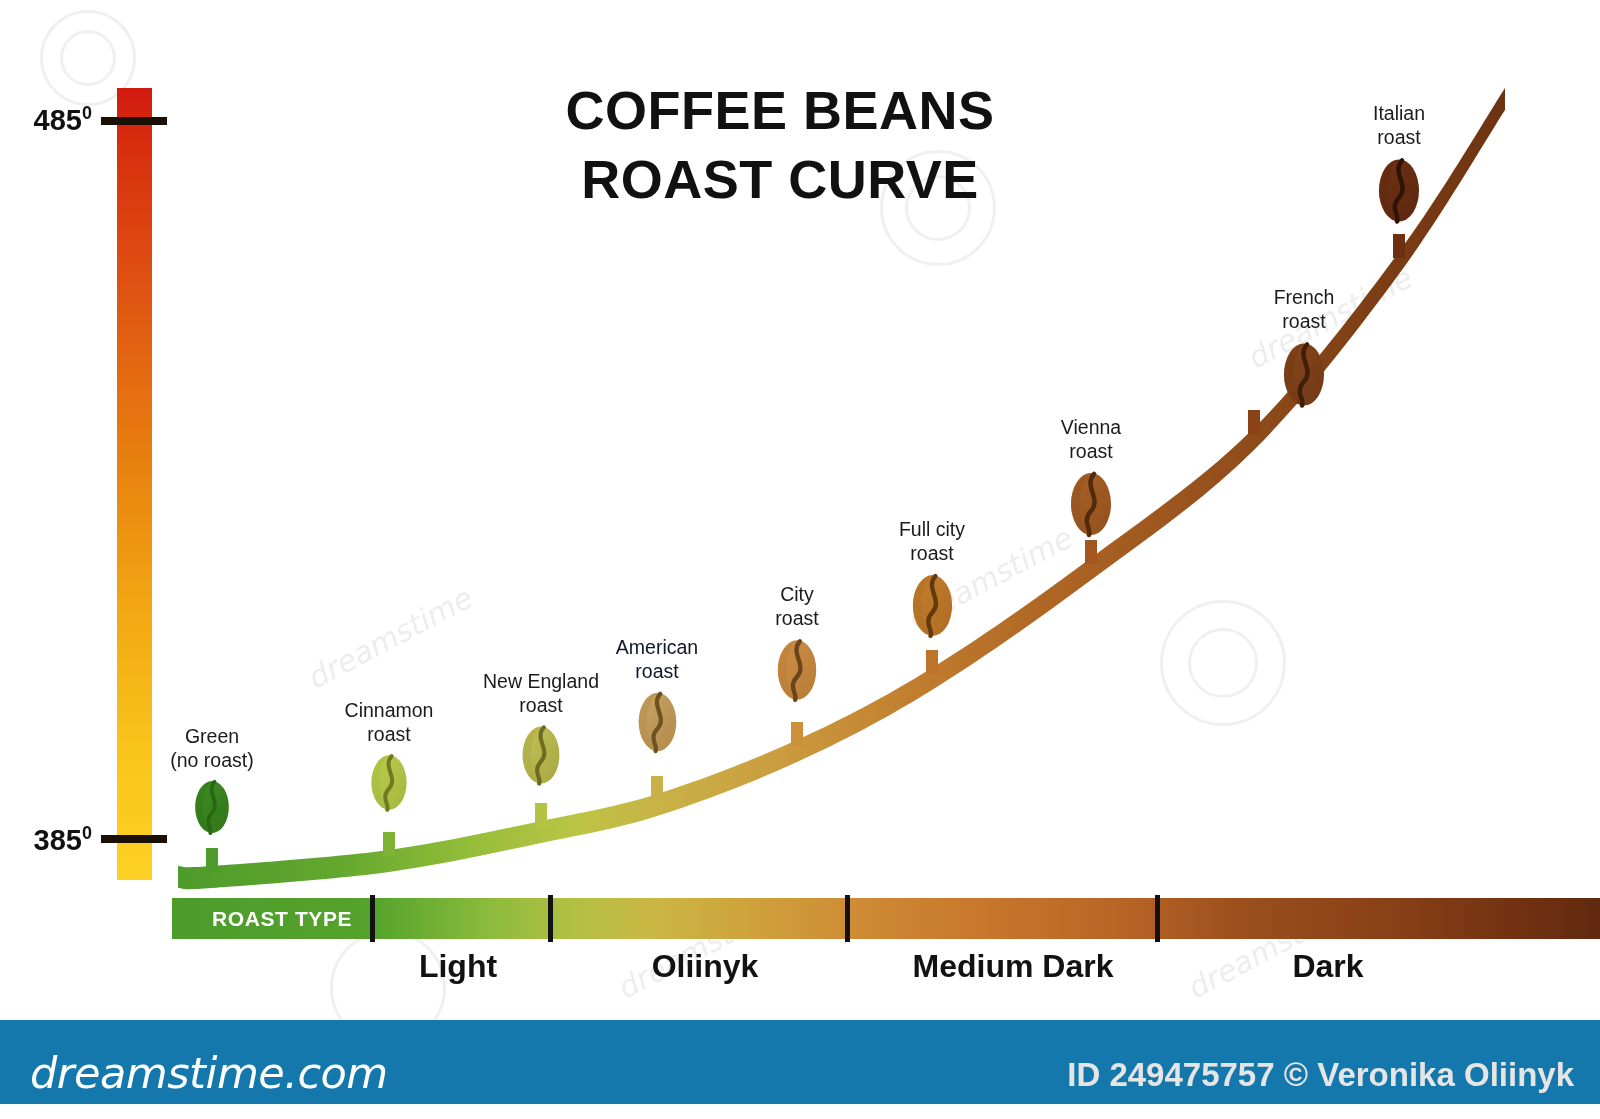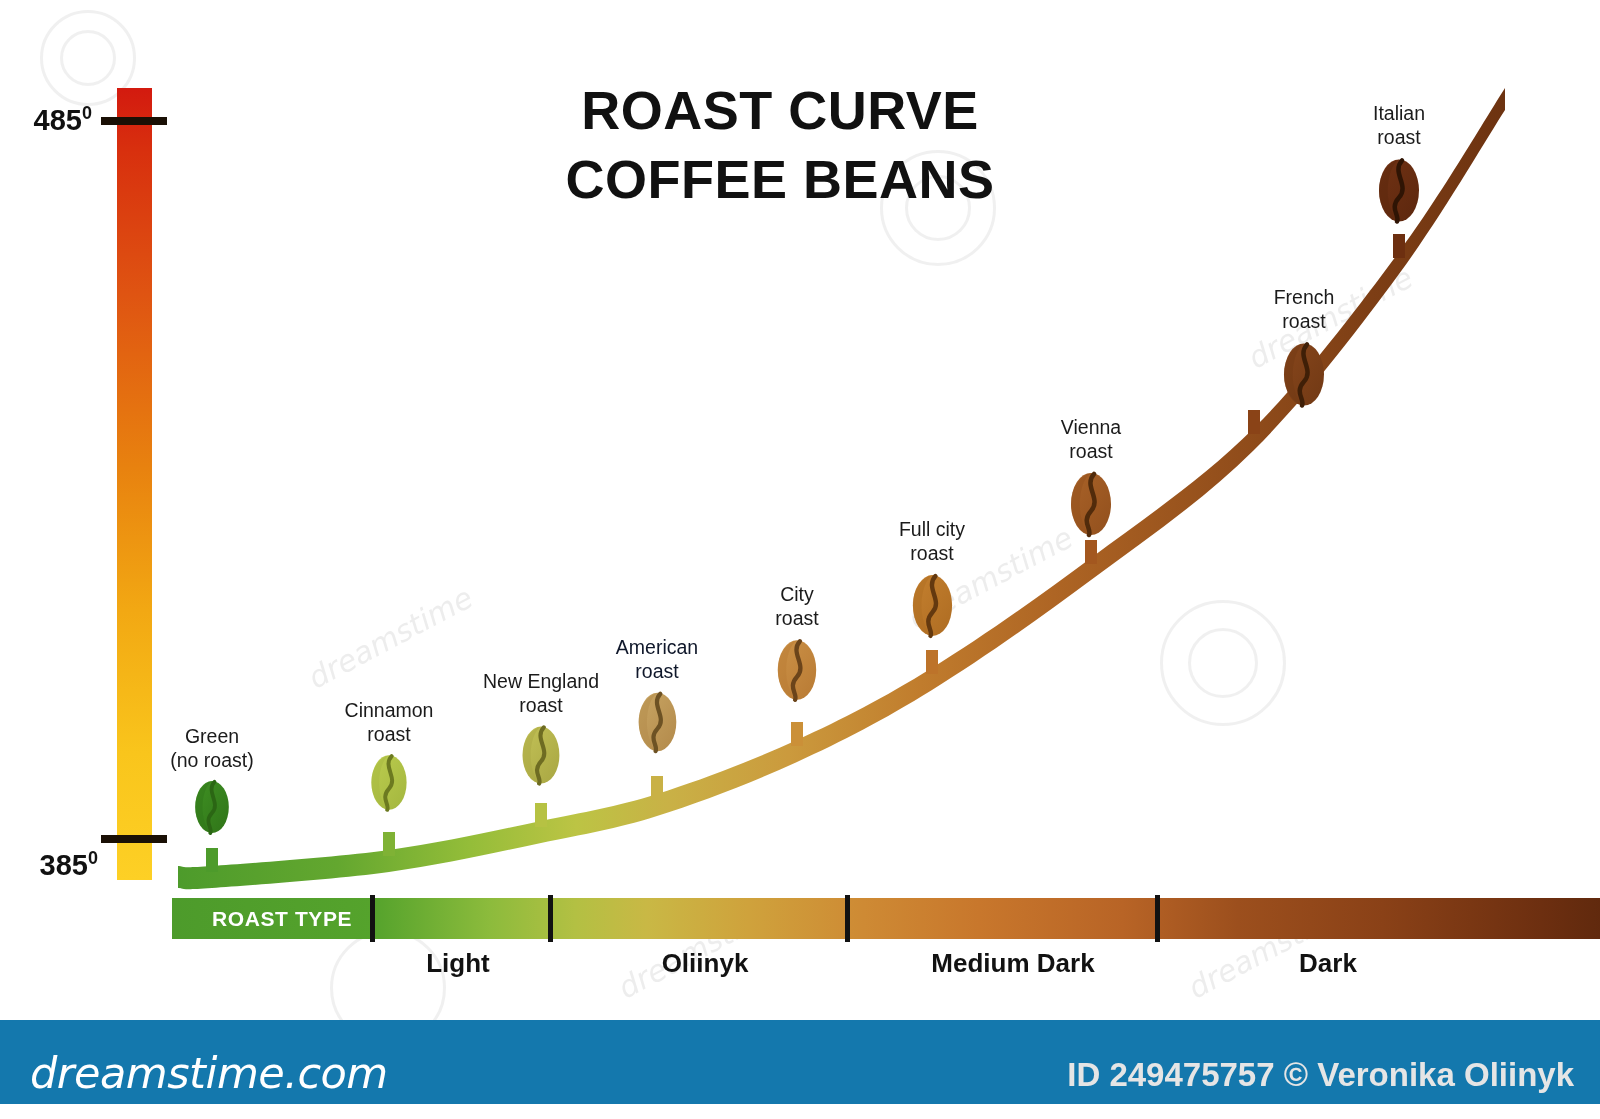--- a/index.html
+++ b/index.html
@@ -67,21 +67,21 @@
     font-size: 29px;
     color: #111111;
     white-space: nowrap;
   }
   .thermo-label .deg {
     font-size: 18px;
     vertical-align: super;
     font-weight: bold;
   }
   .tl-top { left: 0px; width: 92px; top: 103px; }
-  .tl-bot { left: 0px; width: 92px; top: 848px; padding-left: 6px; }
+  .tl-bot { left: 0px; width: 92px; top: 823px; }
 
   
   #curve-svg {
     position: absolute;
     left: 0;
     top: 0;
     width: 1600px;
     height: 1119px;
     pointer-events: none;
   }
@@ -146,21 +146,21 @@
     height: 47px;
     background: #121212;
   }
   .roast-cat-label {
     position: absolute;
     top: 948px;
     width: 300px;
     margin-left: -150px;
     text-align: center;
     font-weight: bold;
-    font-size: 26px;
+    font-size: 32px;
     color: #121212;
     white-space: nowrap;
   }
 
   
   .footer {
     position: absolute;
     left: 0;
     top: 1020px;
     width: 1600px;
@@ -219,22 +219,22 @@
   <div class="wm-ring" style="left:1160px;top:600px; width:120px; height:120px;"></div>
   <div class="wm-ring" style="left:1188px;top:628px; width:64px;  height:64px;"></div>
   <div class="wm-ring" style="left:330px; top:930px; width:110px; height:110px;"></div>
   <div class="wm" style="left:300px; top:620px;">dreamstime</div>
   <div class="wm" style="left:900px; top:560px;">dreamstime</div>
   <div class="wm" style="left:1240px;top:300px;">dreamstime</div>
   <div class="wm" style="left:610px; top:930px;">dreamstime</div>
   <div class="wm" style="left:1180px;top:930px;">dreamstime</div>
 
   <div class="title-block">
+    <span class="title-line">COFFEE BEANS</span>
     <span class="title-line">ROAST CURVE</span>
-    <span class="title-line">COFFEE BEANS</span>
   </div>
 
   <div class="thermo-bar"></div>
   <div class="thermo-tick top"></div>
   <div class="thermo-tick bot"></div>
   <div class="thermo-label tl-top"><span>485</span><span class="deg">0</span></div>
   <div class="thermo-label tl-bot"><span>385</span><span class="deg">0</span></div>
 
   <svg id="curve-svg" viewBox="0 0 1600 1119" xmlns="http://www.w3.org/2000/svg">
     <defs>

